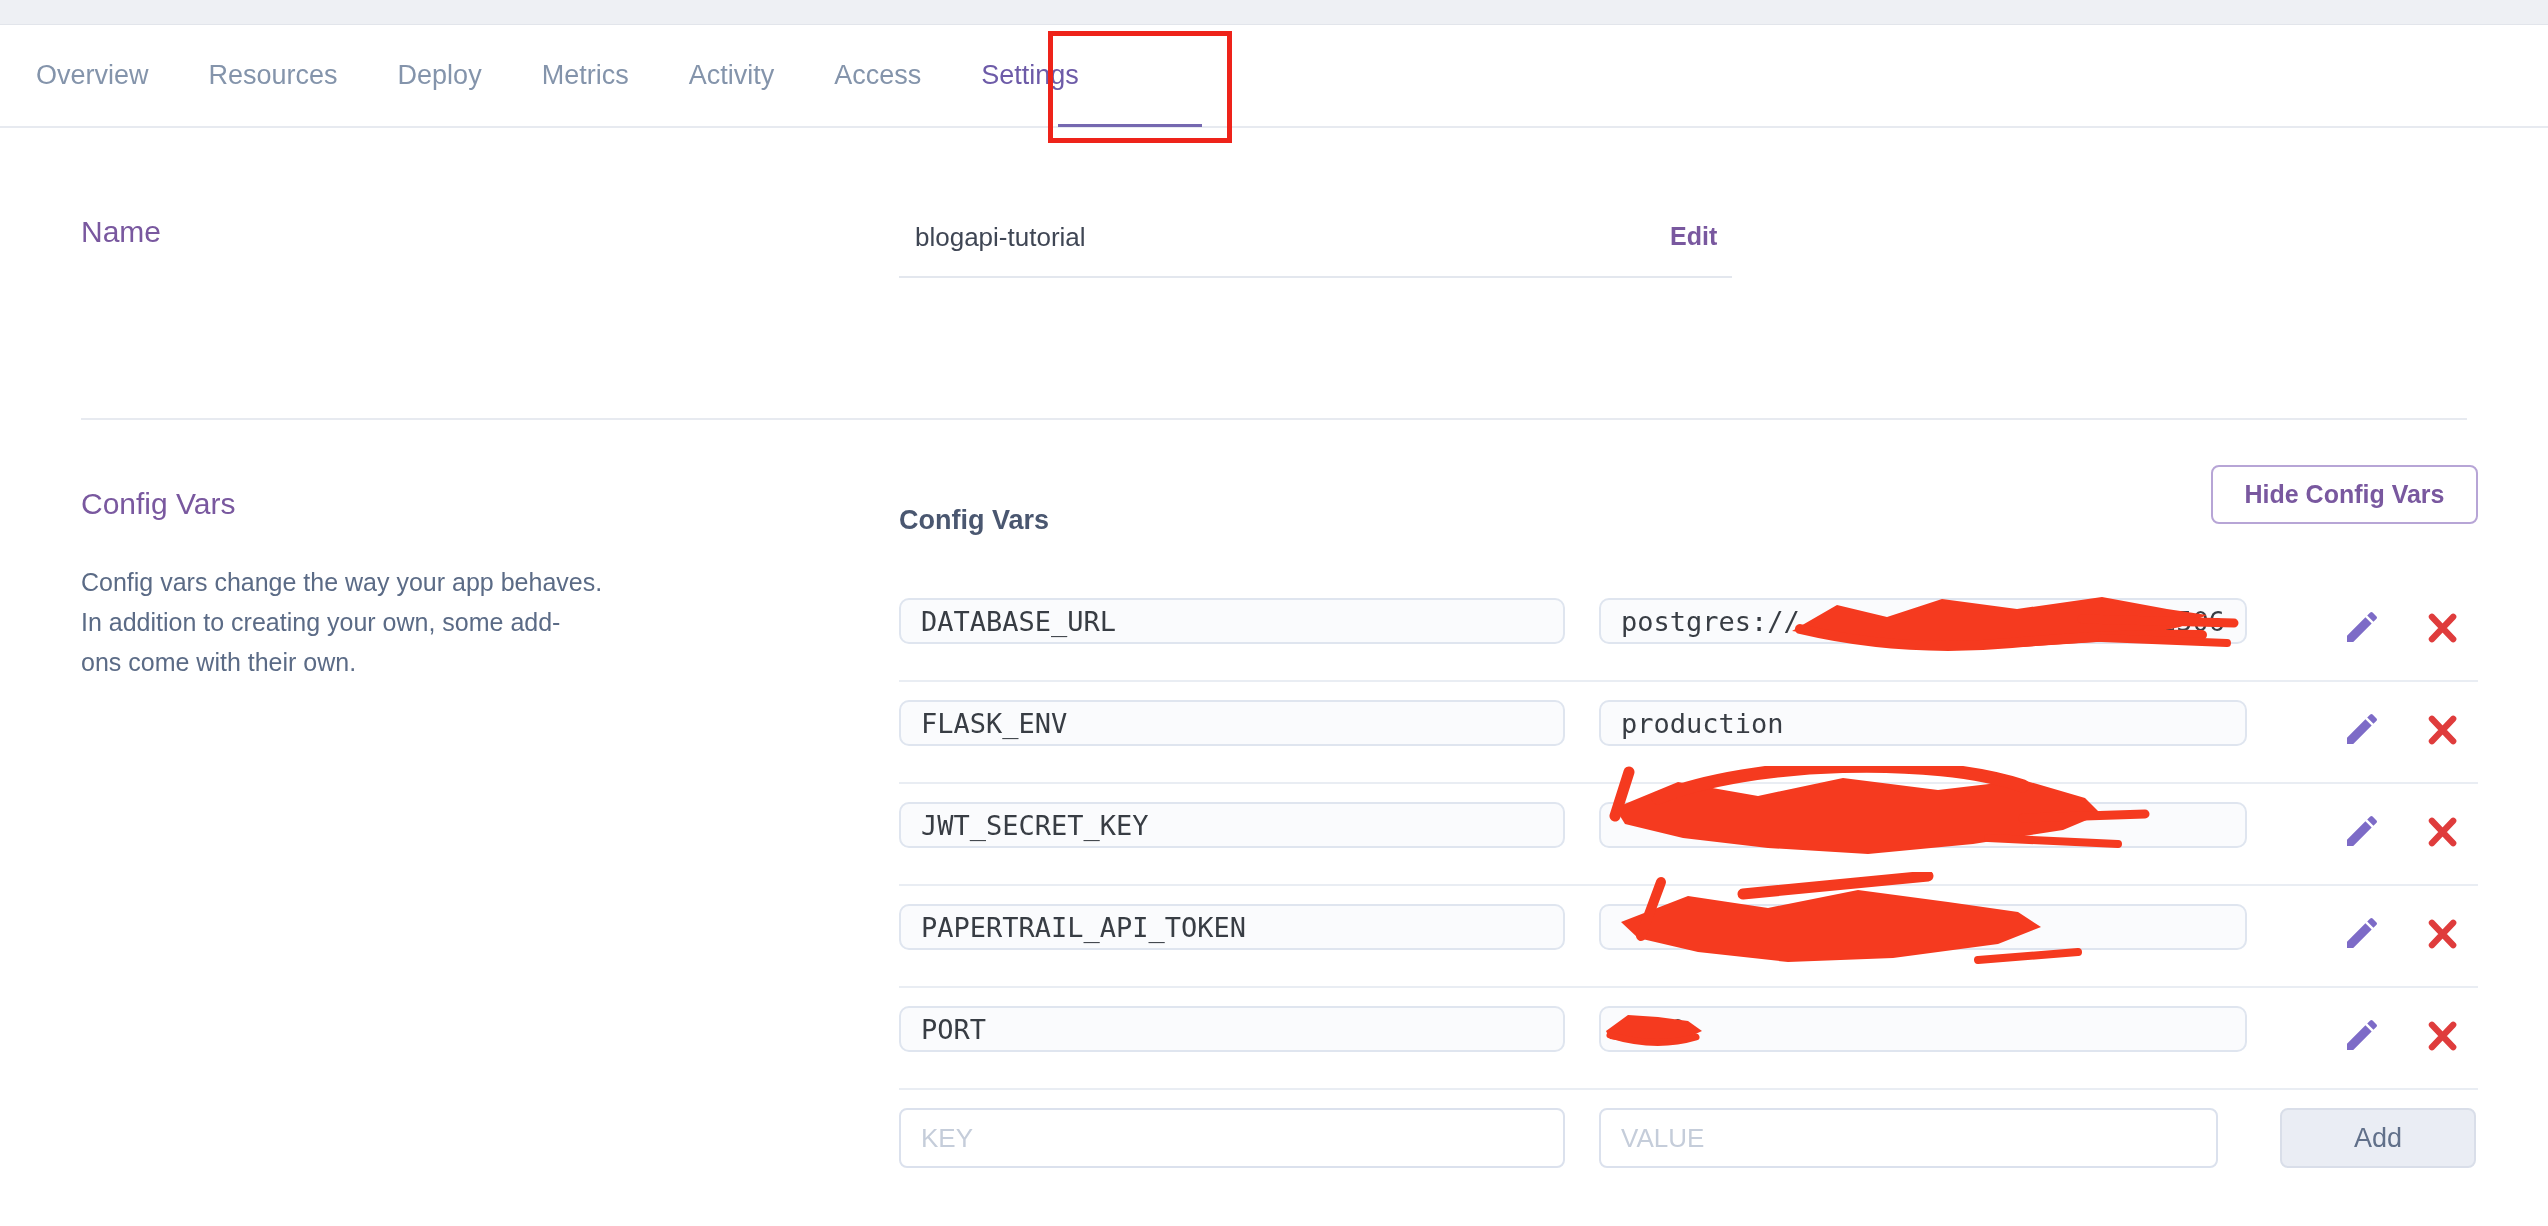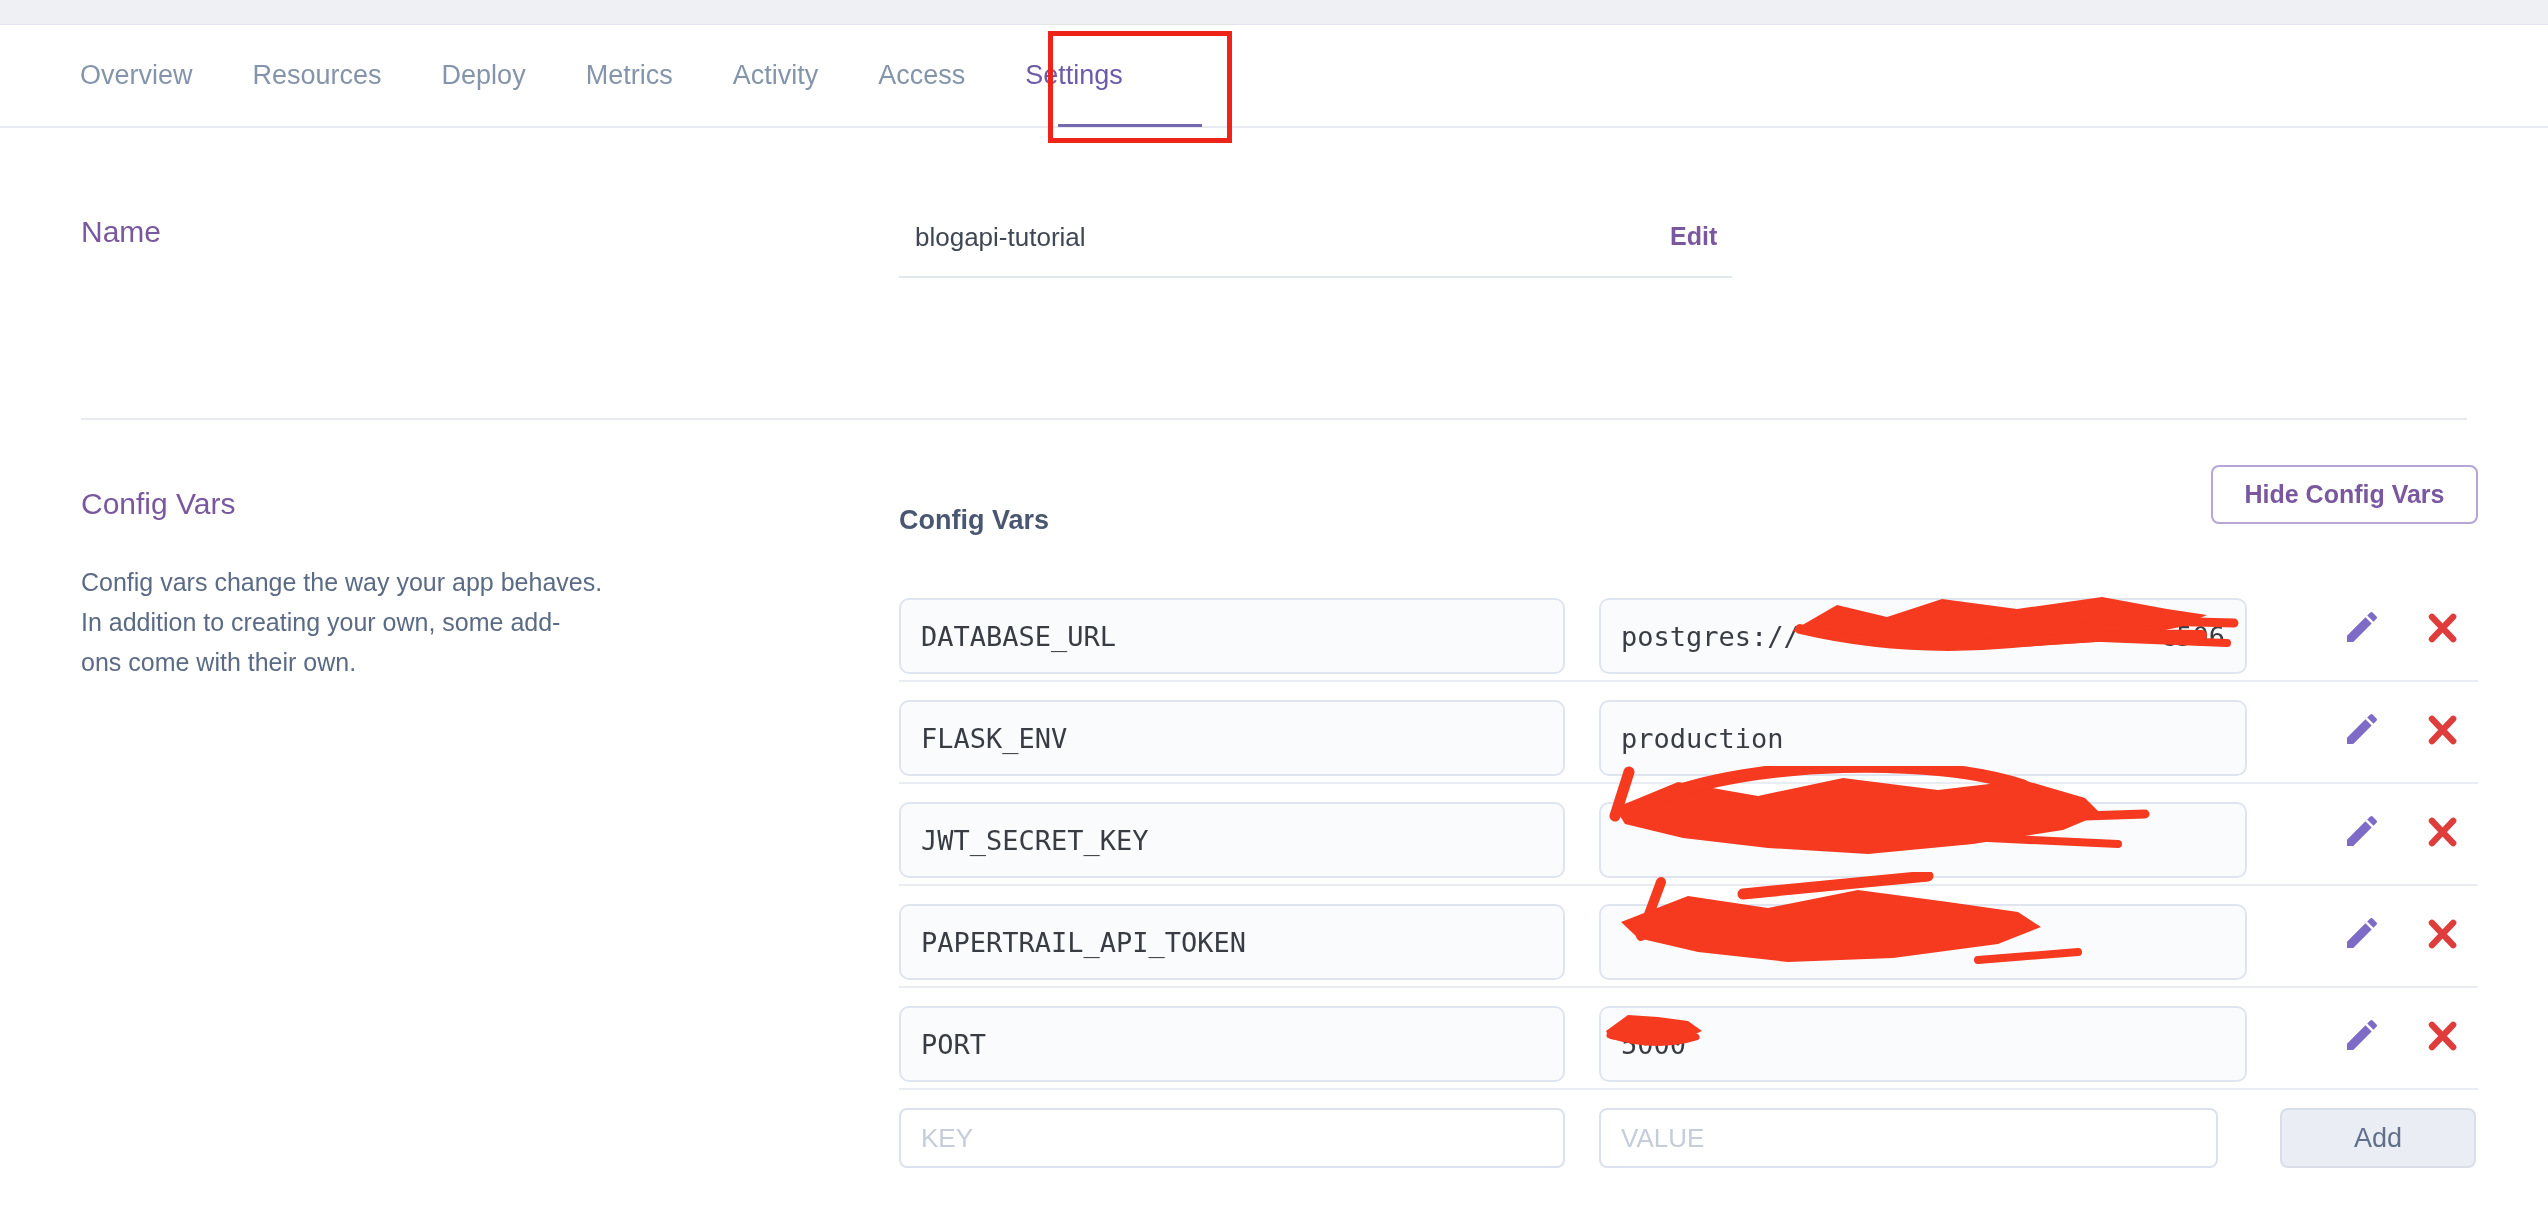--- a/index.html
+++ b/index.html
@@ -7,21 +7,21 @@
   .page {
     position:relative; width:2548px; height:1226px;
     background:#ffffff; overflow:hidden;
     font-family:"Liberation Sans", sans-serif;
   }
   
   .topbar { position:absolute; left:0; top:0; width:2548px; height:25px;
     background:#eef0f4; border-bottom:1px solid #e2e5eb; }
   .tabbar { position:absolute; left:0; top:25px; width:2548px; height:103px;
     background:#fff; border-bottom:2px solid #e7eaf0;
-    display:flex; align-items:center; padding-left:80px; gap:60px;text-align:center; }
+    display:flex; align-items:center; padding-left:36px; gap:60px;text-align:center; }
   .tab { font-size:27px; color:#8494ab; cursor:pointer; white-space:nowrap; }
   .tab.active { color:#6d5ba8; }
   .tab-underline { position:absolute; left:1058px; top:124px; width:144px; height:3px;
     background:#7568b0; }
   .red-box { position:absolute; left:1048px; top:31px; width:184px; height:112px;
     border:5px solid #ee231a; z-index:10; }
 
   
   .name-heading { position:absolute; left:81px; top:215px; font-size:30px; color:#79589f; }
   .name-value { position:absolute; left:915px; top:222px; font-size:26px; color:#3f4654; }
@@ -34,21 +34,21 @@
   .cv-heading { position:absolute; left:81px; top:487px; font-size:30px; color:#79589f; }
   .cv-desc { position:absolute; left:81px; top:562px; font-size:25px; line-height:40px; color:#5b6b86; }
 
   
   .panel-heading { position:absolute; left:899px; top:505px; font-size:27px; font-weight:bold; color:#4a5770; }
   .hide-btn { position:absolute; left:2211px; top:465px; width:267px; height:59px;
     background:#fff; border:2px solid #b7a5d6; border-radius:8px;
     display:flex; align-items:center; justify-content:center;
     font-size:25px; font-weight:bold; color:#79589f; cursor:pointer; }
 
-  .input-box { position:absolute; height:76px; border:2px solid #dfe5ef; border-radius:10px;
+  .input-box { position:absolute; height:46px; border:2px solid #dfe5ef; border-radius:10px;
     background:#fafbfd; display:flex; align-items:center; padding:8px 20px;
     font-family:"DejaVu Sans Mono", monospace; font-size:27px; color:#383d44;
     white-space:nowrap; overflow:hidden; }
   .key-box { left:899px; width:666px; }
   .val-box { left:1599px; width:648px; }
   .gap-span { display:inline-block; width:382px; }
   .row-divider { position:absolute; left:899px; width:1579px; height:2px; background:#e9edf3; }
 
   .icon-btn { position:absolute; cursor:pointer; z-index:3; }
   .empty-input { position:absolute; height:60px; border:2px solid #dbe1ed; border-radius:8px;

